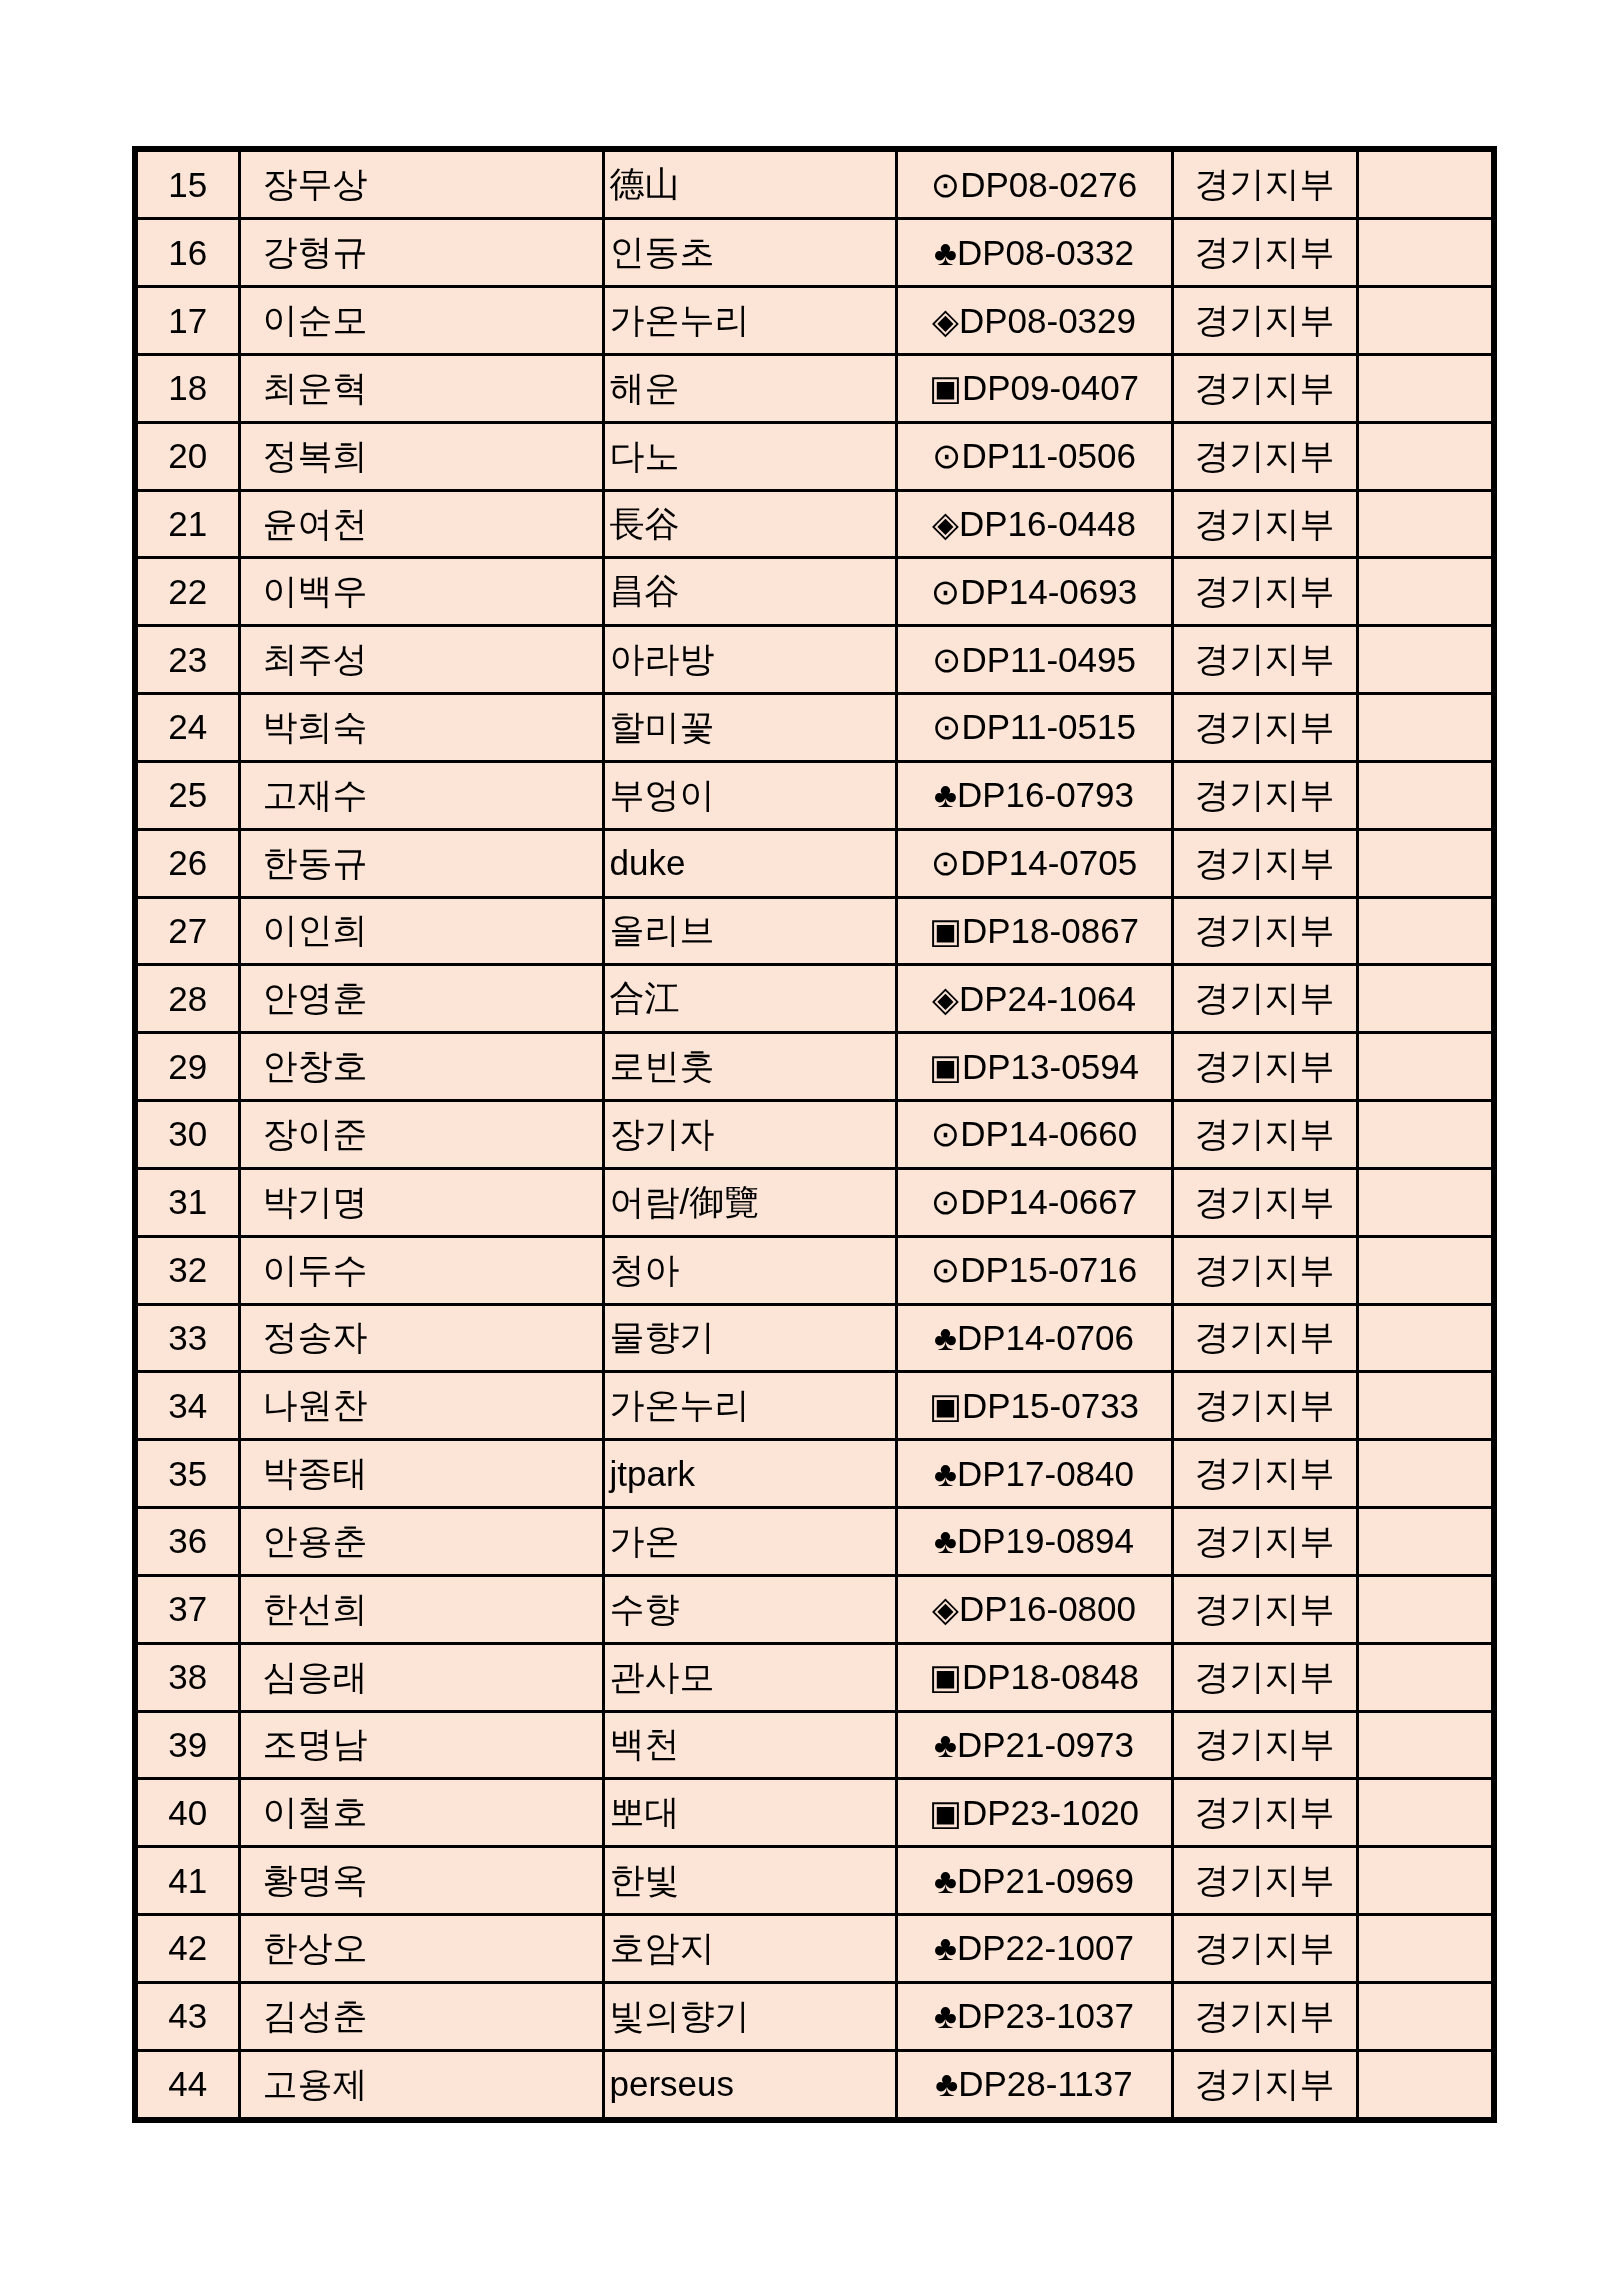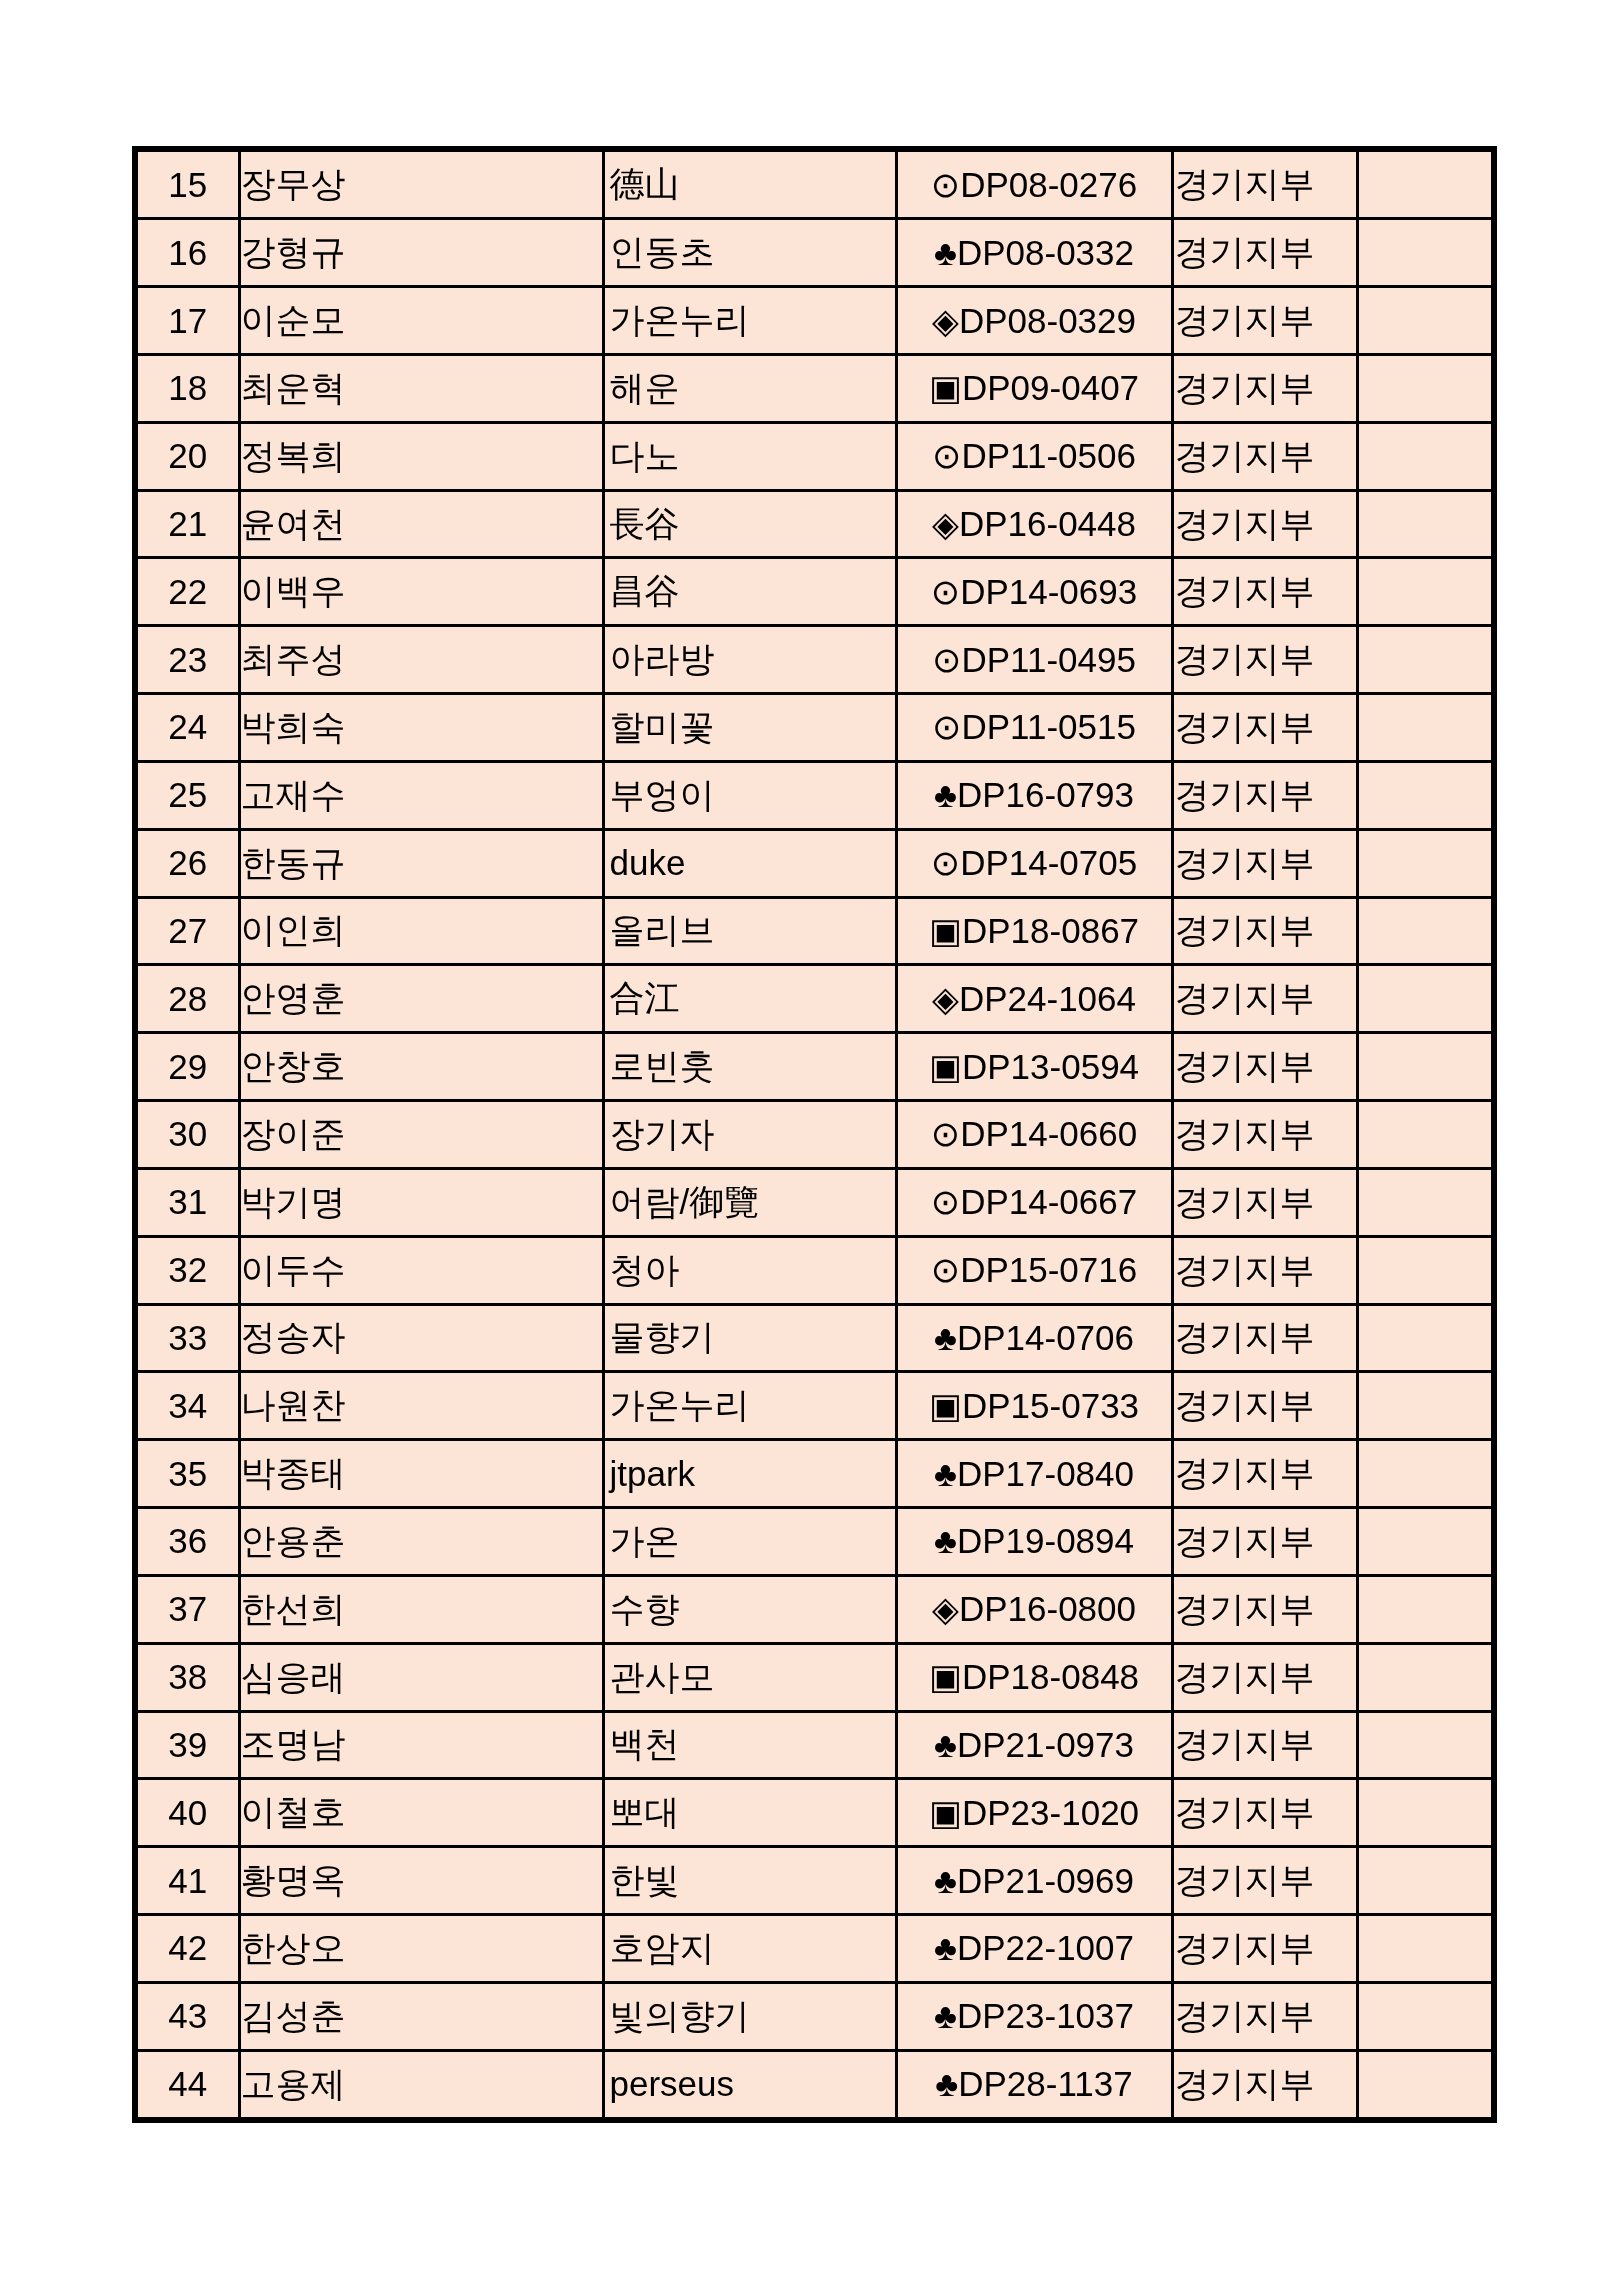--- a/index.html
+++ b/index.html
@@ -34,24 +34,24 @@
   table.roster td {
     border: 3.9px solid var(--line, #000000);
     font-size: 35px;
     color: #000000;
     white-space: nowrap;
     overflow: hidden;
     vertical-align: middle;
     background: var(--cell-bg, #fce4d6);
   }
   td.c-num    { text-align: center; }
-  td.c-name   { text-align: left; padding-left: 0; }
+  td.c-name   { text-align: left; padding-left: 22px; }
   td.c-alias  { text-align: left; padding-left: 5px; }
   td.c-code   { text-align: center; }
-  td.c-branch { }
+  td.c-branch { text-align: center; }
   td.c-empty  { }
   .sym { display: inline; }
 </style>
 </head>
 <body>
 
 <div class="page">
   <table class="roster">
     <colgroup>
       <col style="width:104px">

